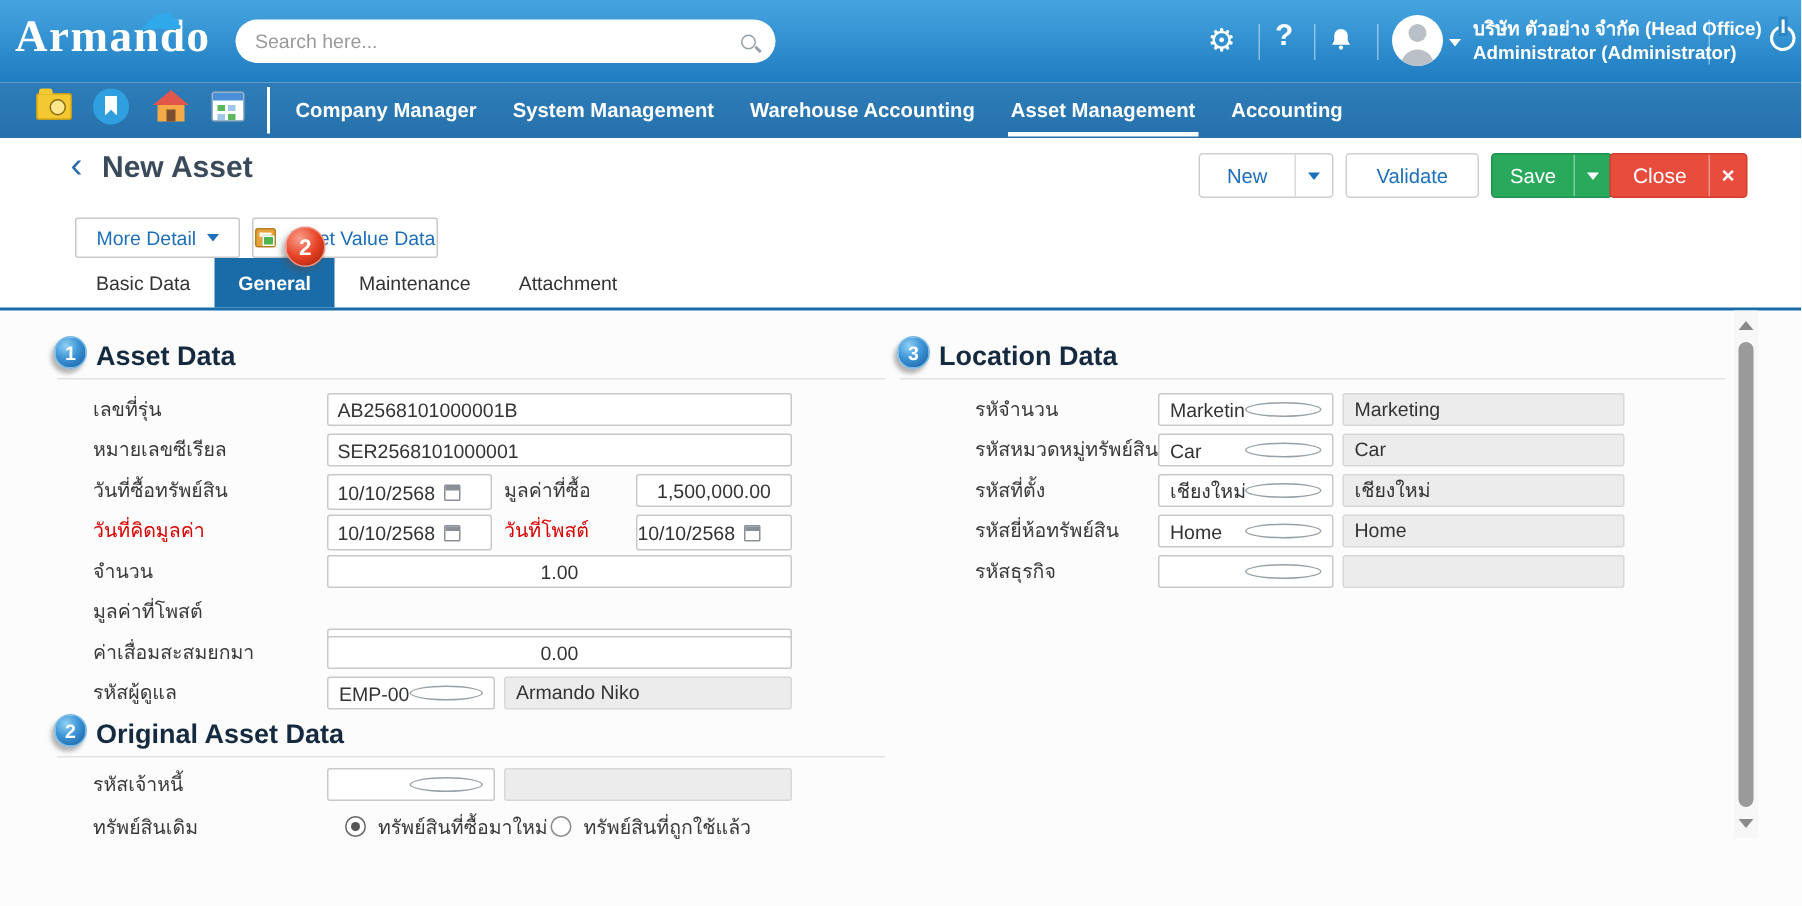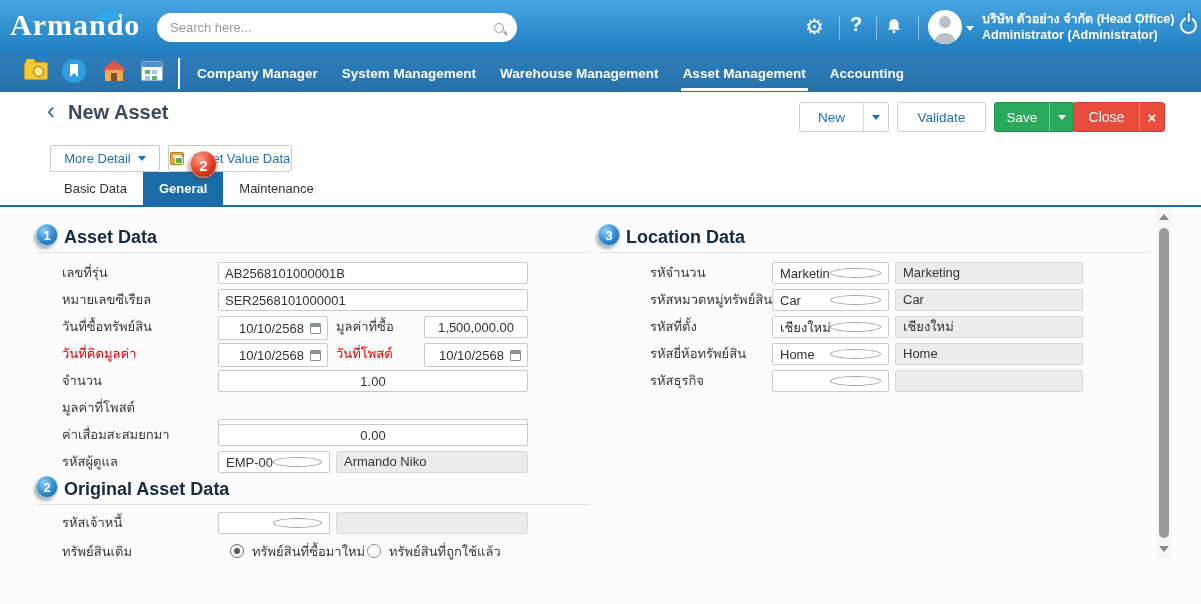--- a/index.html
+++ b/index.html
@@ -98,21 +98,21 @@
   .sec { position:absolute; height:27px; border-bottom:1px solid #e2e2e2; }
   .sec .badge { position:absolute; left:-2px; top:-2px; }
   .sec-title { position:absolute; left:26px; top:1px; font-size:18px; font-weight:bold; color:#152a3e; }
   .lbl { position:absolute; font-size:13px; color:#3a3a3a; height:22px; line-height:22px; white-space:nowrap; }
   .lbl.red { color:#d60000; }
   .fld { position:absolute; height:22px; background:#fff; border:1px solid #c9c9c9; border-radius:2px;
          font-size:13px; color:#333; padding:0 6px; font-family:inherit; outline:none; }
   input.fld { line-height:20px; }
   .fld.num { text-align:center; }
   .dfld { position:absolute; height:24px; background:#fff; border:1px solid #c9c9c9; border-radius:2px;
-          display:flex; align-items:center; justify-content:flex-end; padding:0 6px; font-size:13px; color:#333; }
+          display:flex; align-items:center; justify-content:flex-end; padding:0 20px; font-size:13px; color:#333; }
   .cal { width:11px; height:11px; border:1px solid #8b9097; border-radius:1px; position:relative; flex:none; margin-left:6px; cursor:pointer; }
   .cal::before { content:""; position:absolute; left:0; right:0; top:0; height:3px; background:#8b9097; }
   .cfld { position:absolute; height:22px; background:#fff; border:1px solid #c9c9c9; border-radius:2px;
           display:flex; align-items:center; padding:0 7px; font-size:13px; color:#333; }
   .cfld span { flex:1; white-space:nowrap; overflow:hidden; }
   .rofld { position:absolute; height:22px; background:#ececec; border:1px solid #d8d8d8; border-radius:2px;
            font-size:13px; color:#333; padding:0 7px; line-height:20px; white-space:nowrap; overflow:hidden; }
   .radio { position:absolute; width:14px; height:14px; border:1px solid #8a8a8a; border-radius:50%; background:#fff; cursor:pointer; }
   .radio.sel { border-color:#666; }
   .radio.sel::after { content:""; position:absolute; left:3px; top:3px; width:6px; height:6px; border-radius:50%; background:#555; }
@@ -164,21 +164,21 @@
       <span></span>
     </div>
   <div class="mb-ic ic-home">
       <span></span>
     </div>
   <div class="mb-ic ic-cal"></div>
   <div class="mb-div"></div>
   <div class="menu-items">
     <div class="menu-item">Company Manager</div>
     <div class="menu-item">System Management</div>
-    <div class="menu-item">Warehouse Management</div>
+    <div class="menu-item">Warehouse Accounting</div>
     <div class="menu-item active">Asset Management</div>
     <div class="menu-item">Accounting</div>
   </div>
 
   <div class="pagehead"></div>
   <div class="back">‹</div>
   <div class="page-title">New Asset</div>
 
   <div class="btn" style="left:799px; width:90px;">
     <div class="btn-main">New</div>
@@ -208,20 +208,21 @@
     <span class="ic-avd"></span>
     <span>Asset Value Data</span>
   </div>
 
   <div class="marker">2</div>
 
   <div class="tabbar">
     <div class="tab">Basic Data</div>
     <div class="tab active">General</div>
     <div class="tab">Maintenance</div>
+    <div class="tab">Attachment</div>
   </div>
 
   <div class="sec" style="left:38px; top:226px; width:552px;">
     <div class="badge">1</div>
     <div class="sec-title">Asset Data</div>
   </div>
 
   <div class="lbl" style="left:62px; top:262px;">เลขที่รุ่น</div>
   <input class="fld" style="left: 218px; top: 262px; width: 310px;" value="AB2568101000001B">
 

